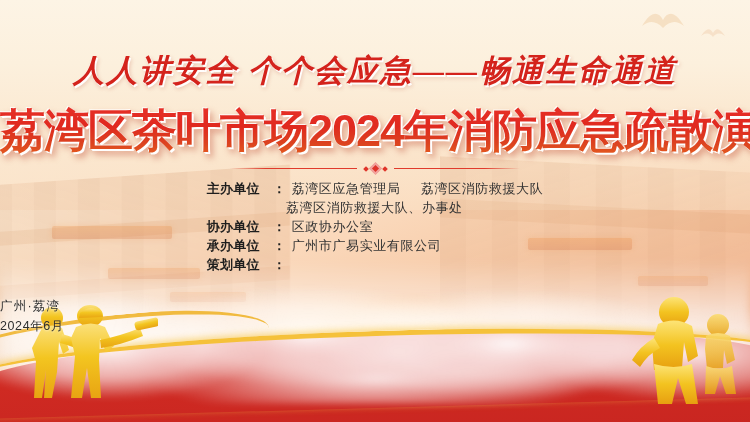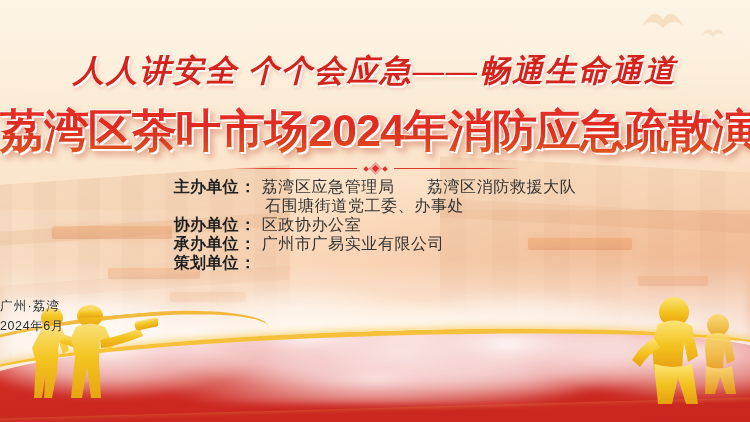--- a/index.html
+++ b/index.html
@@ -236,24 +236,23 @@
   }
 
   .orgblock {
     position: absolute;
     top: 179px;
     left: 0; right: 0;
     display: flex;
     justify-content: center;
   }
   .orgtable {
-    font-size: 16px;
+    font-size: 13px;
     line-height: 19px;
     color: #2b2b2b;
-    font-family: Liberation Mono, monospace;
   }
   .orgrow {
     display: flex;
     align-items: baseline;
     white-space: nowrap;
   }
   .orglabel {
     font-weight: 700;
     color: #1e1e1e;
     min-width: 66px;
@@ -397,21 +396,21 @@
         <span class="orgvalue">
           <span>荔湾区应急管理局</span>
           <span class="gap"></span>
           <span>荔湾区消防救援大队</span>
         </span>
       </div>
 
       <div class="orgrow">
         <span class="orglabel"></span>
         <span class="orgcolon">&nbsp;&nbsp;</span>
-        <span class="orgvalue">石围塘街道党工委、办事处</span>
+        <span class="orgvalue">荔湾区消防救援大队、办事处</span>
       </div>
 
       <div class="orgrow">
         <span class="orglabel">协办单位</span>
         <span class="orgcolon">：</span>
         <span class="orgvalue">区政协办公室</span>
       </div>
 
       <div class="orgrow">
         <span class="orglabel">承办单位</span>

